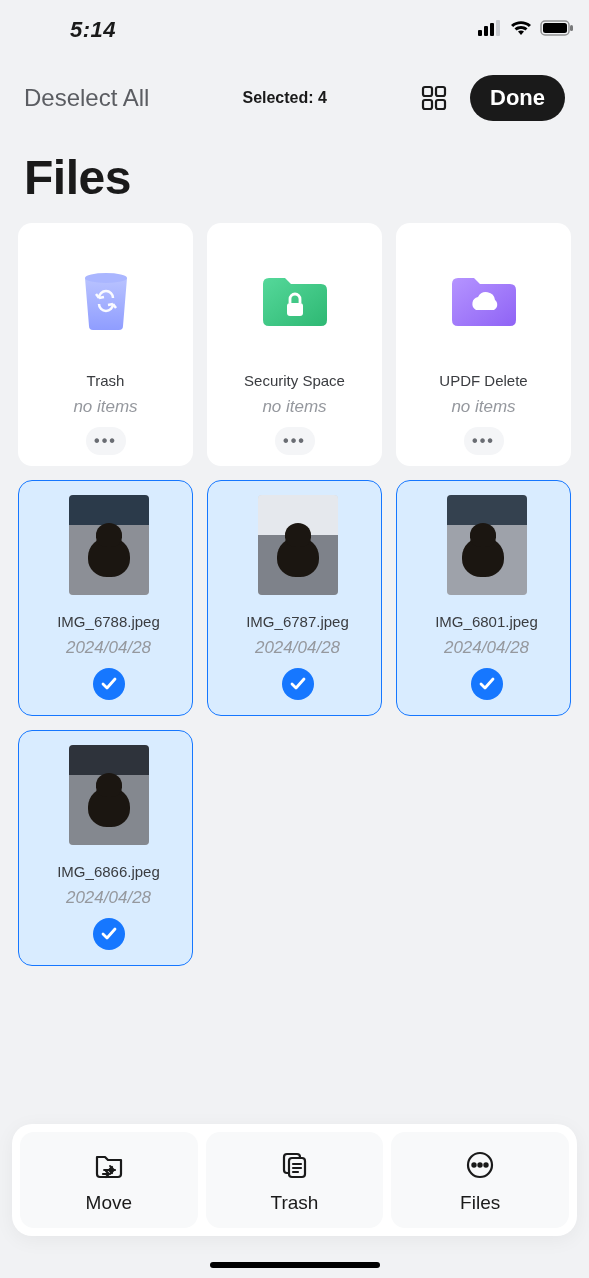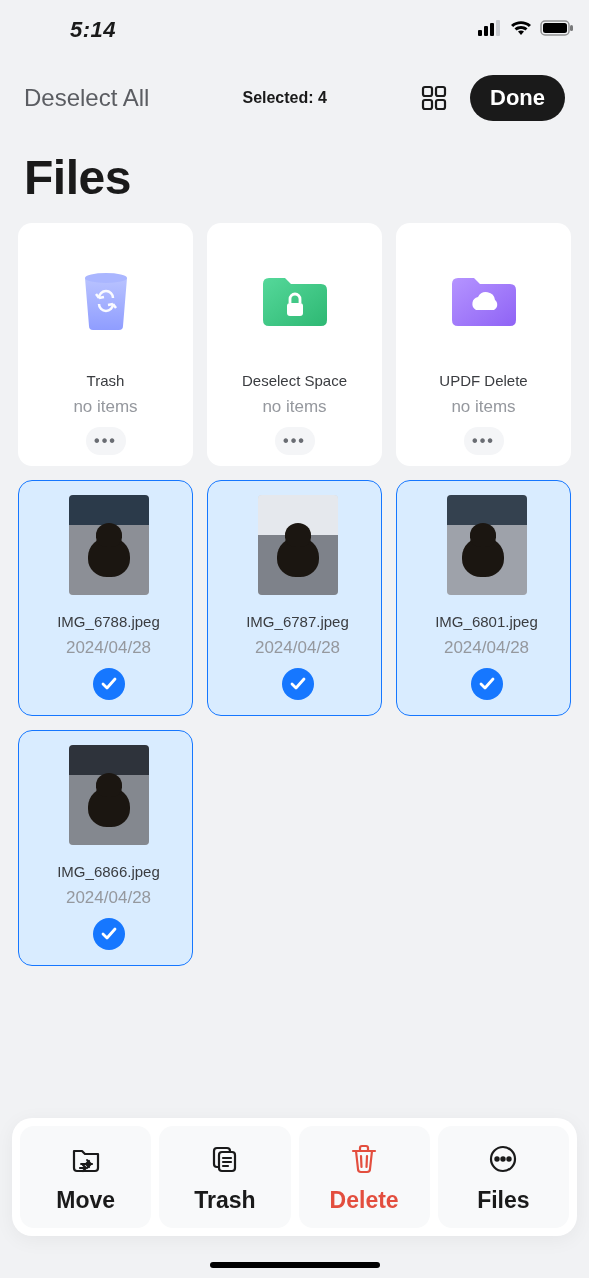--- a/index.html
+++ b/index.html
@@ -66,21 +66,21 @@
     margin-top: 6px; margin-bottom: 28px;
     display:flex; align-items:center; justify-content:center;
     background: #cfd4dc;
     position:relative; overflow:hidden;
   }
   .folder-card .folder-icon-wrap {
     width: 100%; height: 94px; display:flex; align-items:center; justify-content:center;
     margin-top: 18px; margin-bottom: 22px;
   }
   .card-name { font-size: 15px; font-weight: 500; color:#3a3c40; text-align:center; margin-bottom:8px; white-space:nowrap;}
-  .card-meta { font-size: 17px; color:#95989e; text-align:center;}
+  .card-meta { font-size: 17px; color:#95989e; text-align:center;font-style:italic;}
   .more-dots {
     margin-top: 10px;
     width:40px; height:28px; border-radius:14px; background:#f4f5f7;
     display:flex; align-items:center; justify-content:center;
     color:#6a6d73; font-weight:700; letter-spacing:2px;
   }
 
   .file-card .thumb { width: 80px; height: 100px; margin-top:0; margin-bottom:18px;}
   .file-card.selected {
     background:#d9ecff;
@@ -120,21 +120,21 @@
   .bottom-bar {
     position:absolute; left:12px; right:12px; bottom:42px;
     background:#fff; border-radius:20px;
     display:flex; padding:8px; gap:8px;
     box-shadow: 0 4px 20px rgba(0,0,0,0.05);
   }
   .tool-btn {
     flex:1; background:#f8f9fa; border-radius:14px; border:none;
     display:flex; flex-direction:column; align-items:center; justify-content:center;
     gap:5px; padding:16px 4px 14px 4px;
-    color:#1a1a1a; font-size:23px; font-weight:700;
+    color:#1a1a1a; font-size:19px; font-weight:400;
   }
   .tool-btn.delete { color:#e34e3e; }
   .tool-btn svg { width:34px; height:34px; }
 
   .home-indicator {
     position:absolute; bottom:10px; left:50%; transform:translateX(-50%);
     width:170px; height:6px; background:#000; border-radius:3px;
   }
 </style>
 </head>
@@ -225,21 +225,21 @@
               </linearGradient>
             </defs>
           <path d="M4 12 Q4 6 10 6 L26 6 L32 12 L62 12 Q68 12 68 18 L68 48 Q68 54 62 54 L10 54 Q4 54 4 48 Z" fill="url(#gg)"></path>
           <g transform="translate(36,34)" fill="#fff">
             <rect x="-8" y="-3" width="16" height="13" rx="3"></rect>
               <path d="M-5 -3 v-4 a5 5 0 0 1 10 0 v4" fill="none" stroke="#fff" stroke-width="2.8"></path>
           </g>
         </svg>
       </span>
     </div>
-    <div class="card-name">Deselect Space</div>
+    <div class="card-name">Security Space</div>
     <div class="card-meta">no items</div>
     <div class="more-dots">•••</div>
   </div>
 
   <div class="card folder-card">
     <div class="folder-icon-wrap">
       <span>
         <svg width="72" height="58" viewBox="0 0 72 58">
           <defs>
               <linearGradient id="pg" x1="0" y1="0" x2="1" y2="1">
@@ -348,32 +348,20 @@
           <rect x="11" y="10" width="16" height="19" rx="3"></rect>
           <path d="M11 13 H9 a3 3 0 0 0 -3 3 v10 a3 3 0 0 0 3 3 h2" opacity="0"></path>
           <path d="M11 25 H9 a3 3 0 0 1 -3 -3 V9 a3 3 0 0 1 3 -3 h10 a3 3 0 0 1 3 3 v1"></path>
           <line x1="15" y1="16" x2="23" y2="16"></line>
           <line x1="15" y1="20" x2="23" y2="20"></line>
           <line x1="15" y1="24" x2="20" y2="24"></line>
         </svg>
     </span>
     <span>Trash</span>
   </button>
-  <button class="tool-btn delete">
-    <span>
-      <svg viewBox="0 0 34 34" fill="none" stroke="#e34e3e" stroke-width="2.2" stroke-linecap="round" stroke-linejoin="round">
-          <path d="M6 9 h22"></path>
-          <path d="M13 9 V6 a2 2 0 0 1 2 -2 h4 a2 2 0 0 1 2 2 v3"></path>
-          <path d="M9 9 l2 18 a3 3 0 0 0 3 3 h6 a3 3 0 0 0 3 -3 l2 -18"></path>
-          <line x1="14" y1="14" x2="14.5" y2="25"></line>
-          <line x1="20" y1="14" x2="19.5" y2="25"></line>
-        </svg>
-    </span>
-    <span>Delete</span>
-  </button>
   <button class="tool-btn">
     <span>
       <svg viewBox="0 0 34 34" fill="none" stroke="#1a1a1a" stroke-width="2.2">
           <circle cx="17" cy="17" r="12"></circle>
           <circle cx="11" cy="17" r="1.6" fill="#1a1a1a"></circle>
           <circle cx="17" cy="17" r="1.6" fill="#1a1a1a"></circle>
           <circle cx="23" cy="17" r="1.6" fill="#1a1a1a"></circle>
         </svg>
     </span>
     <span>Files</span>

